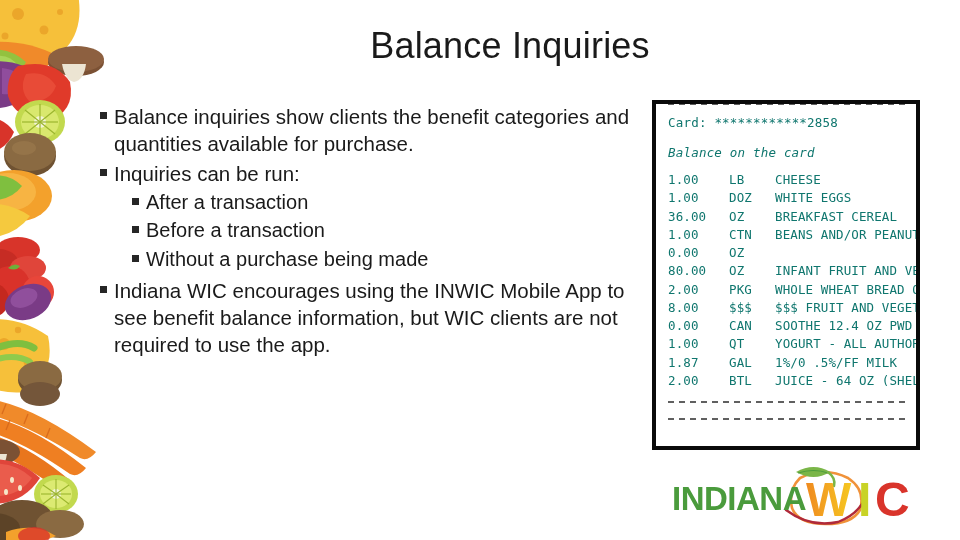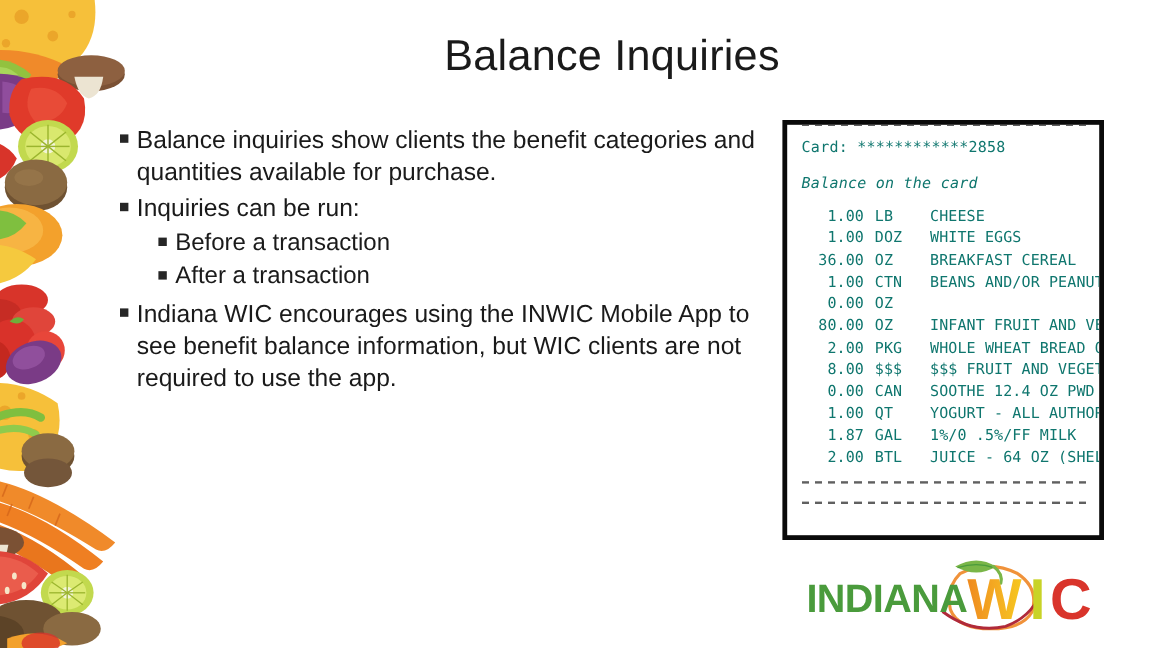--- a/index.html
+++ b/index.html
@@ -127,21 +127,20 @@
   #rcp-items  { margin-top: 12px; }
   .rcp-item {
     display: flex;
     font-size: 12.5px;
     line-height: 1.46;
     white-space: nowrap;
     letter-spacing: .1px;
   }
   .rcp-qty {
     width: 52px;
-    text-align: right;
     flex: 0 0 auto;
   }
   .rcp-unit {
     width: 46px;
     padding-left: 9px;
     flex: 0 0 auto;
   }
   .rcp-desc {
     flex: 1 1 auto;
     overflow: hidden;
@@ -302,28 +301,32 @@
     </div>
 
 
     <div class="bullet-row lvl1">
       <span class="sq-bullet"></span>
       <span class="bullet-text">Inquiries can be run:</span>
     </div>
 
     <div class="bullet-row lvl2">
       <span class="sq-bullet"></span>
+      <span class="bullet-text">After a transaction</span>
+    </div>
+
+    <div class="bullet-row lvl2">
+      <span class="sq-bullet"></span>
       <span class="bullet-text">Before a transaction</span>
     </div>
 
     <div class="bullet-row lvl2">
       <span class="sq-bullet"></span>
-      <span class="bullet-text">After a transaction</span>
-    </div>
-
+      <span class="bullet-text">Without a purchase being made</span>
+    </div>
 
     <div class="bullet-row lvl1" style="margin-top:4px;">
       <span class="sq-bullet"></span>
       <span class="bullet-text">Indiana WIC encourages using the INWIC Mobile App to see benefit balance information, but WIC clients are not required to use the app.</span>
     </div>
 
   </div>
 
   <div id="receipt">
     <div id="receipt-inner">

